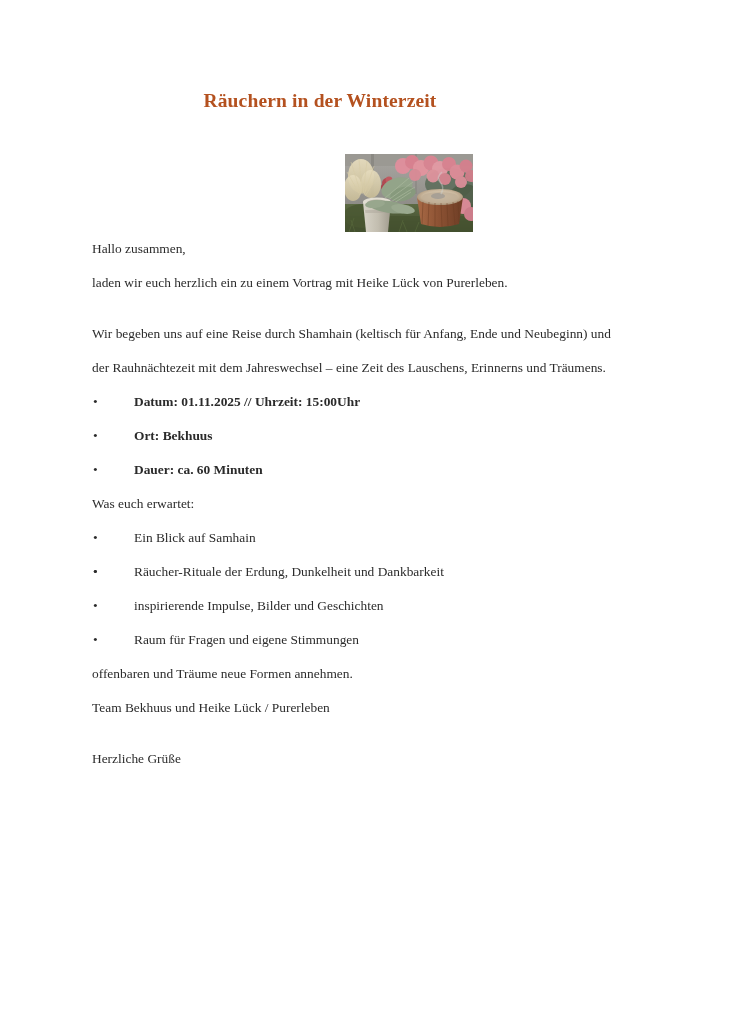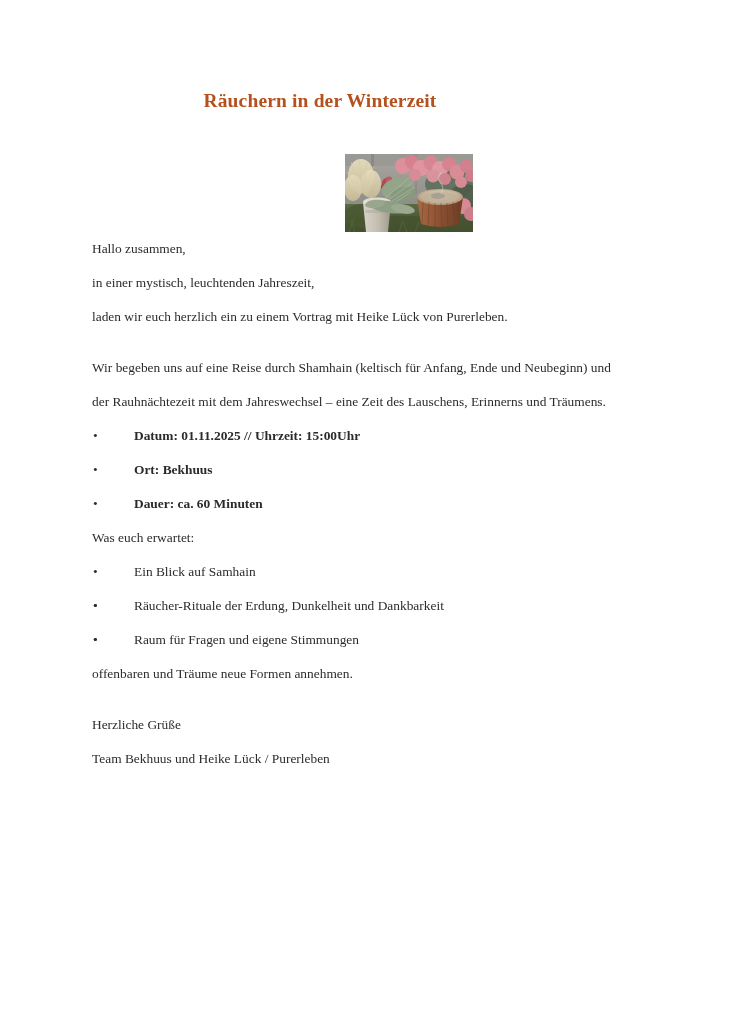--- a/index.html
+++ b/index.html
@@ -246,21 +246,20 @@
         <line x1="54" y1="78" x2="58" y2="66"></line>
         <line x1="62" y1="78" x2="58" y2="68"></line>
         <line x1="70" y1="78" x2="74" y2="68"></line>
       </g>
     </svg>
   </figure>
 
   <div class="body-block">
 
     <p class="para">Hallo zusammen,</p>
-    <p class="para">in einer mystisch, leuchtenden Jahreszeit,</p>
     <p class="para">laden wir euch herzlich ein zu einem Vortrag mit Heike Lück von Purerleben.</p>
 
     <p class="para gap-before">Wir begeben uns auf eine Reise durch Shamhain (keltisch für Anfang, Ende und Neubeginn) und</p>
     <p class="para">der Rauhnächtezeit mit dem Jahreswechsel – eine Zeit des Lauschens, Erinnerns und Träumens.</p>
 
     <ul class="bullets emphasis list-gap-top list-gap-bottom">
       <li>
         <span class="bullet-dot">•</span>
         <span class="bullet-text">Datum: 01.11.2025 // Uhrzeit: 15:00Uhr</span>
       </li>
@@ -283,27 +282,28 @@
       </li>
       <li>
         <span class="bullet-dot">•</span>
       </li>
       <li>
         <span class="bullet-dot">•</span>
         <span class="bullet-text">Räucher-Rituale der Erdung, Dunkelheit und Dankbarkeit</span>
       </li>
       <li>
         <span class="bullet-dot">•</span>
+        <span class="bullet-text">inspirierende Impulse, Bilder und Geschichten</span>
       </li>
       <li>
         <span class="bullet-dot">•</span>
         <span class="bullet-text">Raum für Fragen und eigene Stimmungen</span>
       </li>
     </ul>
 
     <p class="para">offenbaren und Träume neue Formen annehmen.</p>
 
+    <p class="para">Team Bekhuus und Heike Lück / Purerleben</p>
     <p class="para gap-before">Herzliche Grüße</p>
-    <p class="para">Team Bekhuus und Heike Lück / Purerleben</p>
 
   </div>
 
 </div>
 
 </body></html>

